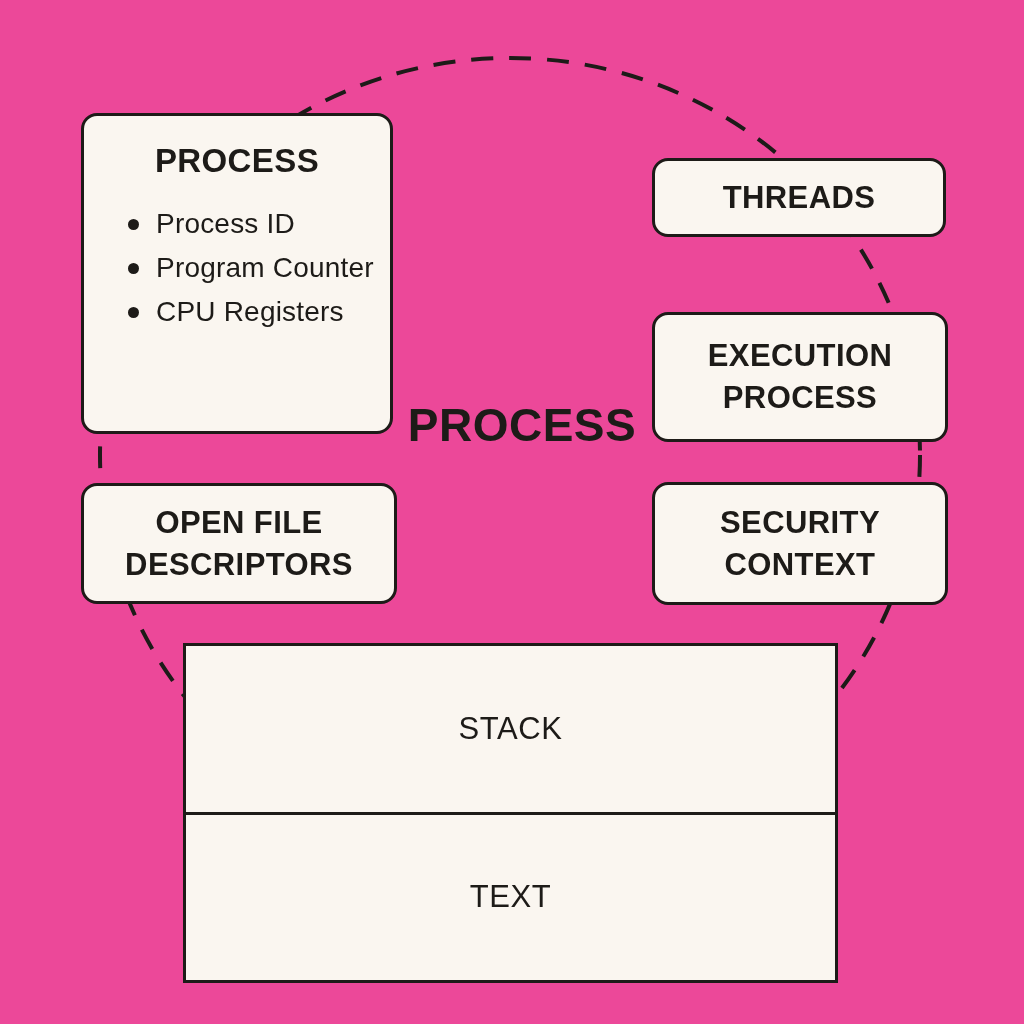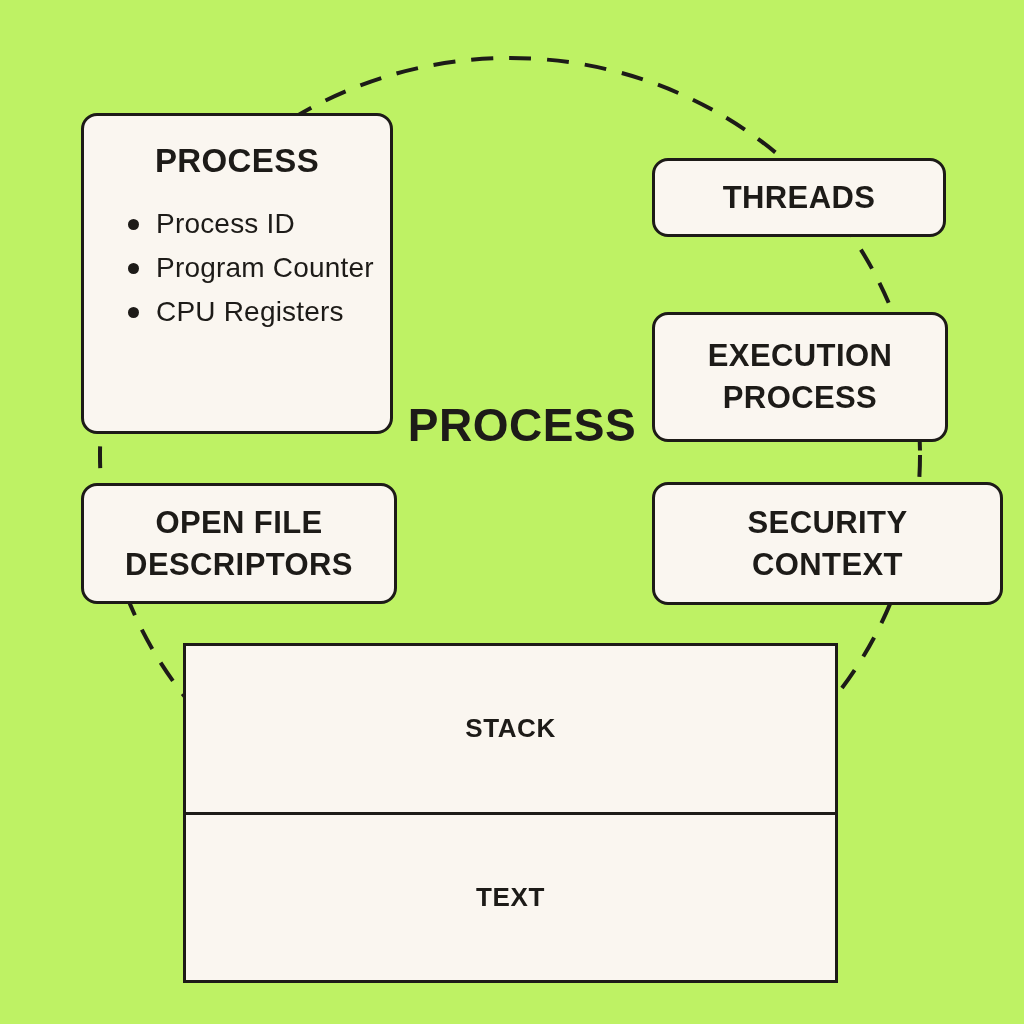--- a/index.html
+++ b/index.html
@@ -1,19 +1,19 @@
 <!DOCTYPE html>
 <html><head>
 <meta charset="utf-8">
 <style>
   html,body{margin:0;padding:0;}
   .canvas{
     position:relative;
     width:1024px;height:1024px;
-    background:#bef264;
+    background:#ec4899;
     font-family:"Liberation Sans", sans-serif;
     color:#1d1b18;
     overflow:hidden;
   }
   .ellipse-layer{
     position:absolute;left:0;top:0;width:1024px;height:1024px;
   }
   .node{
     position:absolute;
     background:#faf6f0;
@@ -53,38 +53,38 @@
     letter-spacing:0.2px;
   }
   .bullet-dot{
     width:11px;height:11px;border-radius:50%;
     background:#1d1b18;
     margin-right:17px;
     flex:0 0 auto;
   }
   .threads{left:652px;top:158px;width:294px;height:79px;}
   .exec{left:652px;top:312px;width:296px;height:130px;}
-  .sec{left:652px;top:482px;width:351px;height:123px;}
+  .sec{left:652px;top:482px;width:296px;height:123px;}
   .ofd{left:81px;top:483px;width:316px;height:121px;}
   .center-label{
     position:absolute;left:397px;top:396px;width:250px;height:58px;
     display:flex;align-items:center;justify-content:center;
     font-weight:bold;font-size:46px;letter-spacing:0.5px;
   }
   .mem-table{
     position:absolute;left:183px;top:643px;width:655px;height:340px;
     background:#faf6f0;
     border:3.5px solid #1d1b18;
     box-sizing:border-box;
     display:flex;flex-direction:column;
   }
   .mem-row{
     flex:1;
     display:flex;align-items:center;justify-content:center;
-    font-weight:bold;font-size:26px;letter-spacing:0.6px;
+    font-weight:normal;font-size:31px;letter-spacing:0.6px;
   }
   .mem-row + .mem-row{
     border-top:3.5px solid #1d1b18;
   }
 </style>
 </head>
 <body>
 
 <div class="canvas">
 

